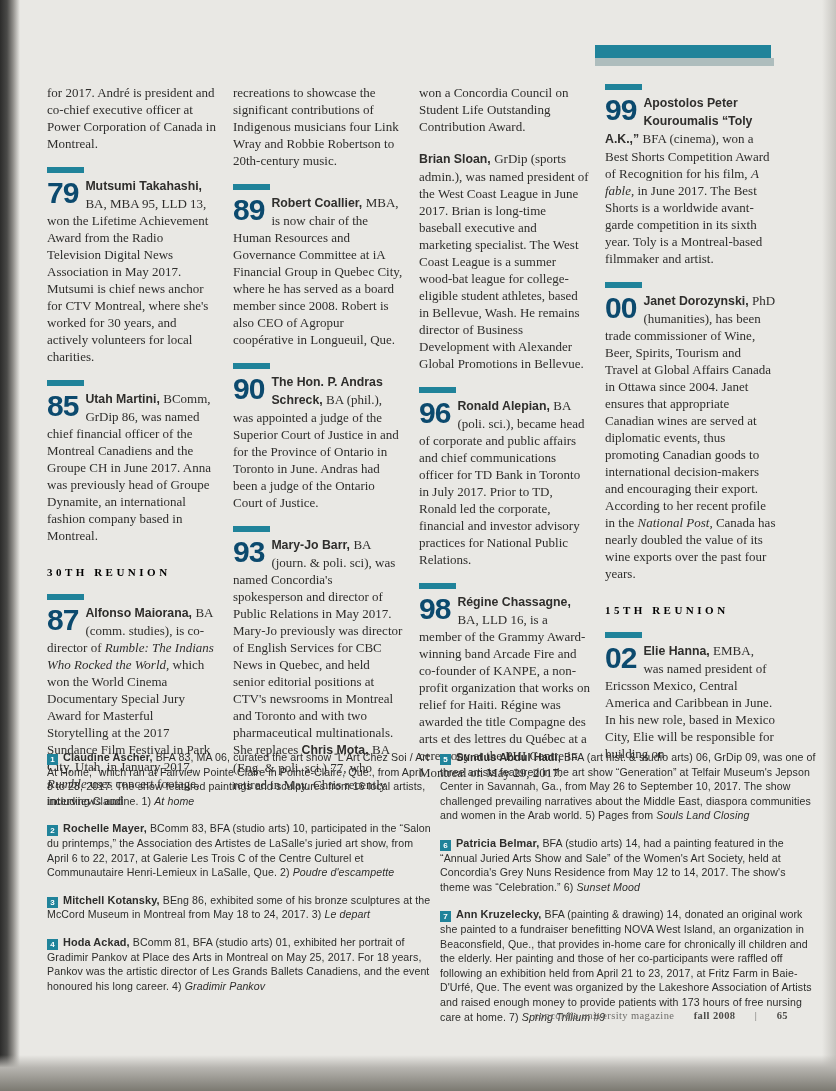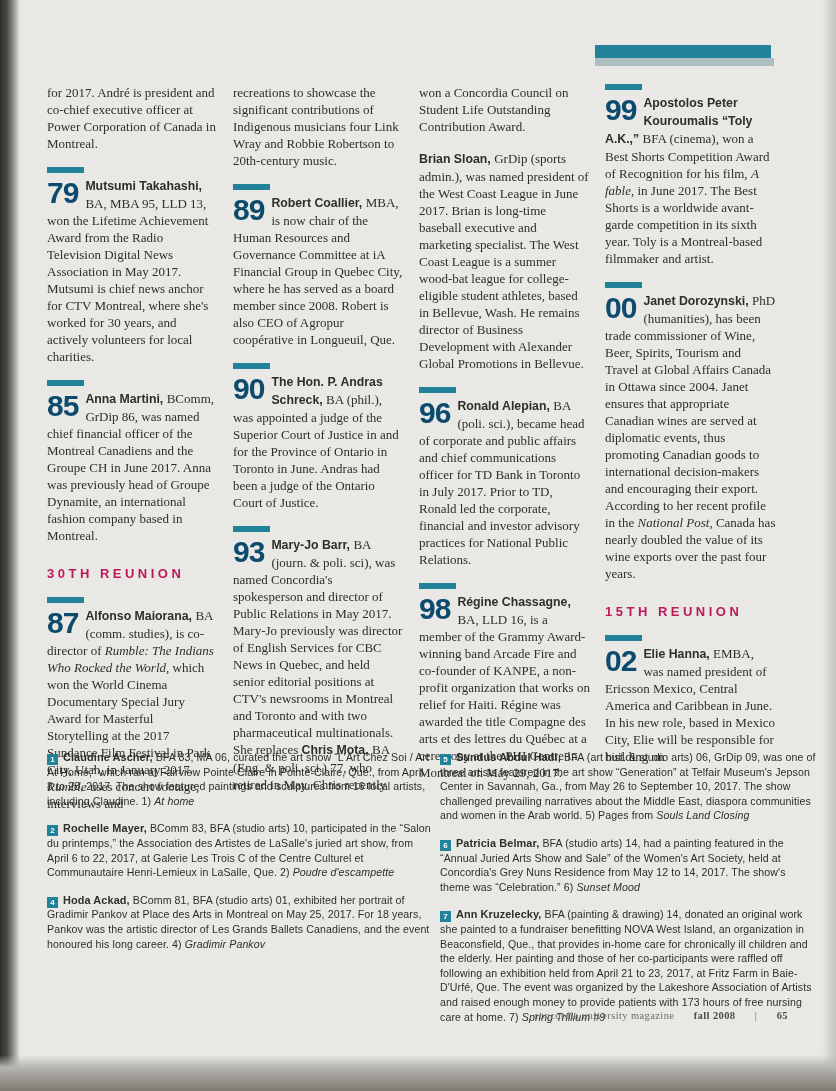--- a/index.html
+++ b/index.html
@@ -17,22 +17,22 @@
 
   .columns{position:absolute;left:47px;top:84px;width:729px;display:flex;gap:15px;}
   .col{width:171px;}
   .block{margin-bottom:15px;}
   p.body{margin:0;font-size:13px;line-height:17px;}
   .tick{width:37px;height:6px;background:var(--accent);margin:0 0 4px;}
   .year{float:left;font-family:"Liberation Sans",sans-serif;font-weight:700;font-size:30px;
         line-height:27px;letter-spacing:-1px;margin:2px 7px 0 0;color:#0c4a6e;}
   .b{font-weight:700;font-family:"Liberation Sans",sans-serif;font-size:12.3px;}
   .i{font-style:italic;}
-  .reunion{font-family:Liberation Sans, sans-serif;font-weight:700;font-size:13px;
-        letter-spacing:3.5px;color:#be185d;margin:22px 0 16px;}
+  .reunion{font-family:Liberation Serif, serif;font-weight:700;font-size:11px;
+        letter-spacing:3.5px;color:#000000;margin:22px 0 16px;}
 
   .notes{position:absolute;left:47px;top:750px;width:777px;display:flex;gap:8px;
         font-family:"Liberation Sans",sans-serif;}
   .ncol{width:385px;}
   .ncol.right{width:376px;}
   .note{font-size:10.6px;line-height:14.6px;color:#2d2d2b;margin-bottom:13px;letter-spacing:.1px;}
   .note .b{font-size:10.9px;}
   .badge{display:inline-block;width:11px;height:11px;background:var(--accent);color:#fff;
         font-weight:700;font-size:8px;line-height:11px;text-align:center;margin-right:5px;
         transform:translateY(1px);}
@@ -56,21 +56,21 @@
       <div class="col">
         <div class="block para">
           <p class="body"><span>for 2017. André is president and co-chief executive officer at Power Corporation of Canada in Montreal.</span></p>
         </div>
         <div class="block entry">
           <div class="tick"></div>
           <p class="body"><span class="year">79</span><span class="b">Mutsumi Takahashi, </span><span>BA, MBA 95, LLD 13, won the Lifetime Achievement Award from the Radio Television Digital News Association in May 2017. Mutsumi is chief news anchor for CTV Montreal, where she's worked for 30 years, and actively volunteers for local charities.</span></p>
         </div>
         <div class="block entry">
           <div class="tick"></div>
-          <p class="body"><span class="year">85</span><span class="b">Anna Martini, </span><span>BComm, GrDip 86, was named chief financial officer of the Montreal Canadiens and the Groupe CH in June 2017. Anna was previously head of Groupe Dynamite, an international fashion company based in Montreal.</span></p>
+          <p class="body"><span class="year">85</span><span class="b">Utah Martini, </span><span>BComm, GrDip 86, was named chief financial officer of the Montreal Canadiens and the Groupe CH in June 2017. Anna was previously head of Groupe Dynamite, an international fashion company based in Montreal.</span></p>
         </div>
         <div class="reunion">30TH REUNION</div>
         <div class="block entry">
           <div class="tick"></div>
           <p class="body"><span class="year">87</span><span class="b">Alfonso Maiorana, </span><span>BA (comm. studies), is co-director of </span><span class="i">Rumble: The Indians Who Rocked the World,</span><span> which won the World Cinema Documentary Special Jury Award for Masterful Storytelling at the 2017 Sundance Film Festival in Park City, Utah, in January 2017. </span><span class="i">Rumble</span><span> uses concert footage, interviews and</span></p>
         </div>
       </div>
       <div class="col">
         <div class="block para">
           <p class="body"><span>recreations to showcase the significant contributions of Indigenous musicians four Link Wray and Robbie Robertson to 20th-century music.</span></p>
@@ -118,20 +118,21 @@
           <div class="tick"></div>
           <p class="body"><span class="year">02</span><span class="b">Elie Hanna, </span><span>EMBA, was named president of Ericsson Mexico, Central America and Caribbean in June. In his new role, based in Mexico City, Elie will be responsible for building on</span></p>
         </div>
       </div>
     </div>
 
   <div class="notes">
     <div class="ncol" id="notes-left">
         <div class="note"><span class="badge">1</span><span class="b">Claudine Ascher, </span><span>BFA 83, MA 06, curated the art show “L'Art Chez Soi / Art At Home,” which ran at Fairview Pointe Claire in Pointe-Claire, Que., from April 8 to 28, 2017. The show featured paintings and sculptures from 16 local artists, including Claudine. 1) </span><span class="i">At home</span></div>
         <div class="note"><span class="badge">2</span><span class="b">Rochelle Mayer, </span><span>BComm 83, BFA (studio arts) 10, participated in the “Salon du printemps,” the Association des Artistes de LaSalle's juried art show, from April 6 to 22, 2017, at Galerie Les Trois C of the Centre Culturel et Communautaire Henri-Lemieux in LaSalle, Que. 2) </span><span class="i">Poudre d'escampette</span></div>
+        <div class="note"><span class="badge">3</span><span class="b">Mitchell Kotansky, </span><span>BEng 86, exhibited some of his bronze sculptures at the McCord Museum in Montreal from May 18 to 24, 2017. 3) </span><span class="i">Le depart</span></div>
         <div class="note"><span class="badge">4</span><span class="b">Hoda Ackad, </span><span>BComm 81, BFA (studio arts) 01, exhibited her portrait of Gradimir Pankov at Place des Arts in Montreal on May 25, 2017. For 18 years, Pankov was the artistic director of Les Grands Ballets Canadiens, and the event honoured his long career. 4) </span><span class="i">Gradimir Pankov</span></div>
       </div>
     <div class="ncol right" id="notes-right">
         <div class="note"><span class="badge">5</span><span class="b">Sundus Abdul Hadi, </span><span>BFA (art hist. &amp; studio arts) 06, GrDip 09, was one of three artists featured in the art show “Generation” at Telfair Museum's Jepson Center in Savannah, Ga., from May 26 to September 10, 2017. The show challenged prevailing narratives about the Middle East, diaspora communities and women in the Arab world. 5) Pages from </span><span class="i">Souls Land Closing</span></div>
         <div class="note"><span class="badge">6</span><span class="b">Patricia Belmar, </span><span>BFA (studio arts) 14, had a painting featured in the “Annual Juried Arts Show and Sale” of the Women's Art Society, held at Concordia's Grey Nuns Residence from May 12 to 14, 2017. The show's theme was “Celebration.” 6) </span><span class="i">Sunset Mood</span></div>
         <div class="note"><span class="badge">7</span><span class="b">Ann Kruzelecky, </span><span>BFA (painting &amp; drawing) 14, donated an original work she painted to a fundraiser benefitting NOVA West Island, an organization in Beaconsfield, Que., that provides in-home care for chronically ill children and the elderly. Her painting and those of her co-participants were raffled off following an exhibition held from April 21 to 23, 2017, at Fritz Farm in Baie-D'Urfé, Que. The event was organized by the Lakeshore Association of Artists and raised enough money to provide patients with 173 hours of free nursing care at home. 7) </span><span class="i">Spring Trillium #9</span></div>
       </div>
   </div>
 
   <div class="footer">

